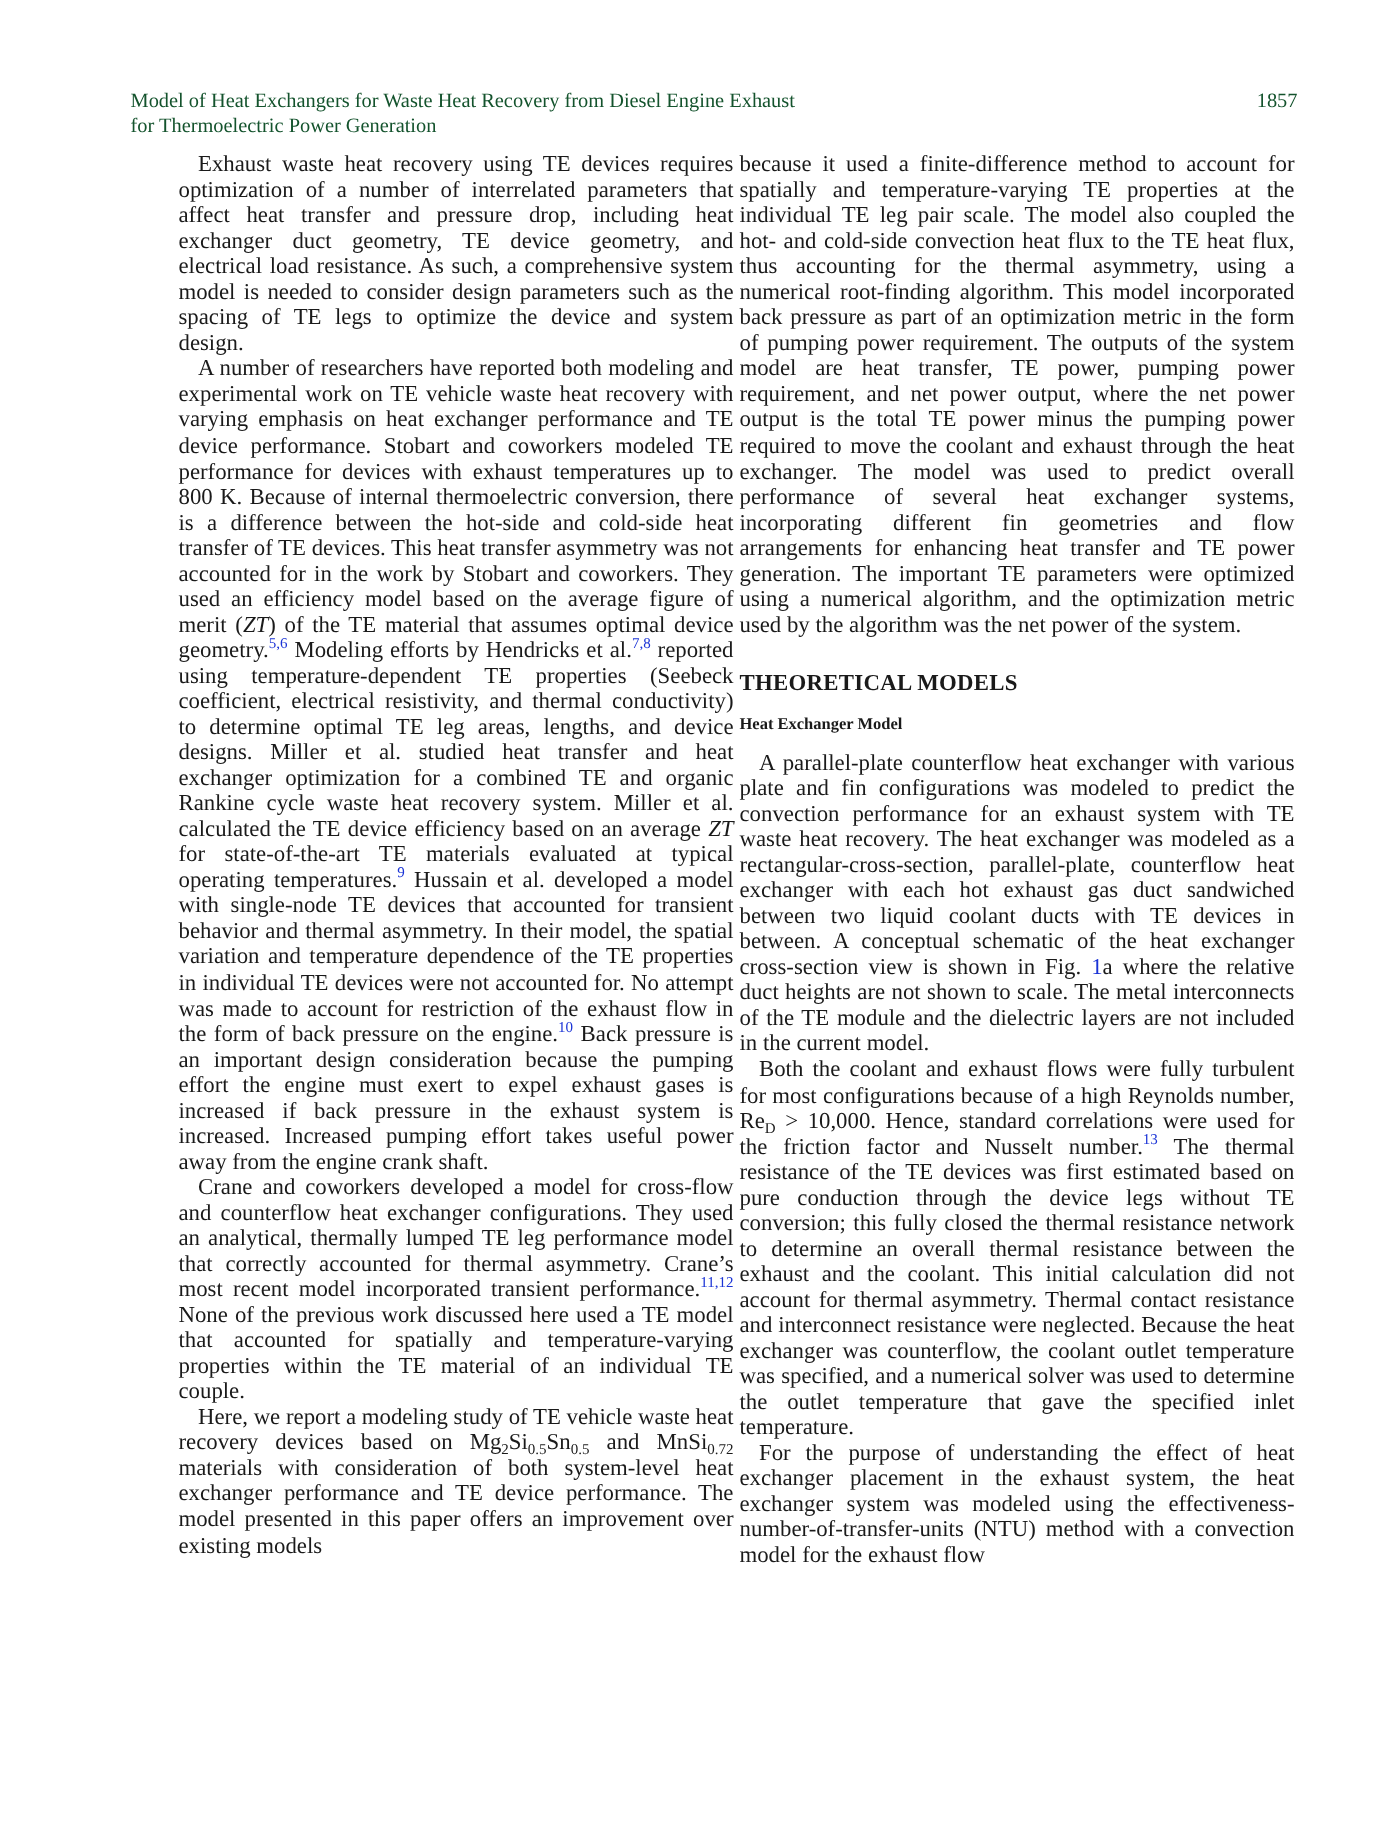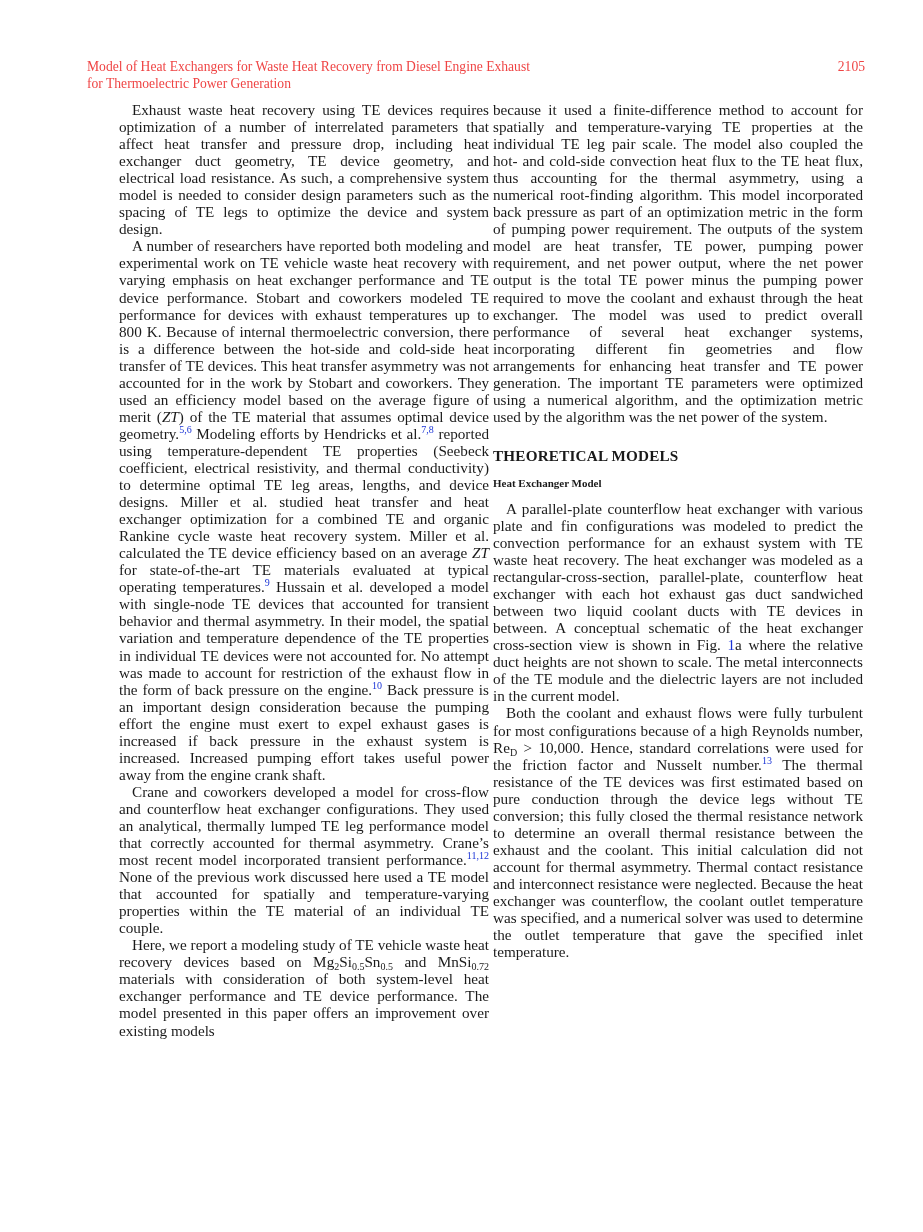--- a/index.html
+++ b/index.html
@@ -1,19 +1,19 @@
 <!DOCTYPE html>
 <html><head>
 <meta charset="utf-8">
 <style>
   html, body { margin: 0; padding: 0; background: #ffffff; }
   body { width: 923px; height: 1232px; position: relative; overflow: hidden;
          font-family: "DejaVu Serif", "Liberation Serif", serif; color: #1a1a1a; }
   .header { position: absolute; left: 87px; top: 58px; width: 778px;
-            font-family: "Liberation Serif", serif; font-size: 13.6px; line-height: 17px; color: #ef4444; }
+            font-family: "Liberation Serif", serif; font-size: 13.6px; line-height: 17px; color: #14532d; }
   .header .title { width: 620px; }
   .header .page-num { position: absolute; right: 0; top: 0; }
   .col { position: absolute; top: 101px; width: 370px;
          font-family: "Liberation Serif", serif; font-size: 15.2px; line-height: 17.05px;
          text-align: justify; }
   .col.left { left: 87px; margin-left: 32px; }
   .col.right { left: 493px; }
   .col p { margin: 0; text-indent: 13px; }
   .col p.noindent { text-indent: 0; }
   .cite { color: #1a33d6; font-size: 10px; vertical-align: super; line-height: 0; }
@@ -25,35 +25,36 @@
   h3.subsection { margin: 0 0 8px 0; font-weight: bold; font-size: 11px; line-height: 18px; text-align: left; }
 </style>
 </head>
 <body>
 
 <div class="header">
   <div class="title">
     <div>Model of Heat Exchangers for Waste Heat Recovery from Diesel Engine Exhaust</div>
     <div>for Thermoelectric Power Generation</div>
   </div>
-  <div class="page-num">2105</div>
+  <div class="page-num">1857</div>
 </div>
 
 <div class="col left">
   <div>
       <p>Exhaust waste heat recovery using TE devices requires optimization of a number of interrelated parameters that affect heat transfer and pressure drop, including heat exchanger duct geometry, TE device geometry, and electrical load resistance. As such, a comprehensive system model is needed to consider design parameters such as the spacing of TE legs to optimize the device and system design.</p>
       <p>A number of researchers have reported both modeling and experimental work on TE vehicle waste heat recovery with varying emphasis on heat exchanger performance and TE device performance. Stobart and coworkers modeled TE performance for devices with exhaust temperatures up to 800 K. Because of internal thermoelectric conversion, there is a difference between the hot-side and cold-side heat transfer of TE devices. This heat transfer asymmetry was not accounted for in the work by Stobart and coworkers. They used an efficiency model based on the average figure of merit (<span class="it">ZT</span>) of the TE material that assumes optimal device geometry.<sup class="cite">5,6</sup> Modeling efforts by Hendricks et al.<sup class="cite">7,8</sup> reported using temperature-dependent TE properties (Seebeck coefficient, electrical resistivity, and thermal conductivity) to determine optimal TE leg areas, lengths, and device designs. Miller et al. studied heat transfer and heat exchanger optimization for a combined TE and organic Rankine cycle waste heat recovery system. Miller et al. calculated the TE device efficiency based on an average <span class="it">ZT</span> for state-of-the-art TE materials evaluated at typical operating temperatures.<sup class="cite">9</sup> Hussain et al. developed a model with single-node TE devices that accounted for transient behavior and thermal asymmetry. In their model, the spatial variation and temperature dependence of the TE properties in individual TE devices were not accounted for. No attempt was made to account for restriction of the exhaust flow in the form of back pressure on the engine.<sup class="cite">10</sup> Back pressure is an important design consideration because the pumping effort the engine must exert to expel exhaust gases is increased if back pressure in the exhaust system is increased. Increased pumping effort takes useful power away from the engine crank shaft.</p>
       <p>Crane and coworkers developed a model for cross-flow and counterflow heat exchanger configurations. They used an analytical, thermally lumped TE leg performance model that correctly accounted for thermal asymmetry. Crane’s most recent model incorporated transient performance.<sup class="cite">11,12</sup> None of the previous work discussed here used a TE model that accounted for spatially and temperature-varying properties within the TE material of an individual TE couple.</p>
       <p>Here, we report a modeling study of TE vehicle waste heat recovery devices based on Mg<sub>2</sub>Si<sub>0.5</sub>Sn<sub>0.5</sub> and MnSi<sub>0.72</sub> materials with consideration of both system-level heat exchanger performance and TE device performance. The model presented in this paper offers an improvement over existing models</p>
     </div>
 </div>
 
 <div class="col right">
   <div>
       <p class="noindent">because it used a finite-difference method to account for spatially and temperature-varying TE properties at the individual TE leg pair scale. The model also coupled the hot- and cold-side convection heat flux to the TE heat flux, thus accounting for the thermal asymmetry, using a numerical root-finding algorithm. This model incorporated back pressure as part of an optimization metric in the form of pumping power requirement. The outputs of the system model are heat transfer, TE power, pumping power requirement, and net power output, where the net power output is the total TE power minus the pumping power required to move the coolant and exhaust through the heat exchanger. The model was used to predict overall performance of several heat exchanger systems, incorporating different fin geometries and flow arrangements for enhancing heat transfer and TE power generation. The important TE parameters were optimized using a numerical algorithm, and the optimization metric used by the algorithm was the net power of the system.</p>
     </div>
   <h2 class="section">THEORETICAL MODELS</h2>
   <h3 class="subsection">Heat Exchanger Model</h3>
   <div>
       <p>A parallel-plate counterflow heat exchanger with various plate and fin configurations was modeled to predict the convection performance for an exhaust system with TE waste heat recovery. The heat exchanger was modeled as a rectangular-cross-section, parallel-plate, counterflow heat exchanger with each hot exhaust gas duct sandwiched between two liquid coolant ducts with TE devices in between. A conceptual schematic of the heat exchanger cross-section view is shown in Fig. <span class="ref">1</span>a where the relative duct heights are not shown to scale. The metal interconnects of the TE module and the dielectric layers are not included in the current model.</p>
       <p>Both the coolant and exhaust flows were fully turbulent for most configurations because of a high Reynolds number, Re<sub>D</sub> &gt; 10,000. Hence, standard correlations were used for the friction factor and Nusselt number.<sup class="cite">13</sup> The thermal resistance of the TE devices was first estimated based on pure conduction through the device legs without TE conversion; this fully closed the thermal resistance network to determine an overall thermal resistance between the exhaust and the coolant. This initial calculation did not account for thermal asymmetry. Thermal contact resistance and interconnect resistance were neglected. Because the heat exchanger was counterflow, the coolant outlet temperature was specified, and a numerical solver was used to determine the outlet temperature that gave the specified inlet temperature.</p>
+      <p>For the purpose of understanding the effect of heat exchanger placement in the exhaust system, the heat exchanger system was modeled using the effectiveness-number-of-transfer-units (NTU) method with a convection model for the exhaust flow</p>
     </div>
 </div>
 
 </body></html>

